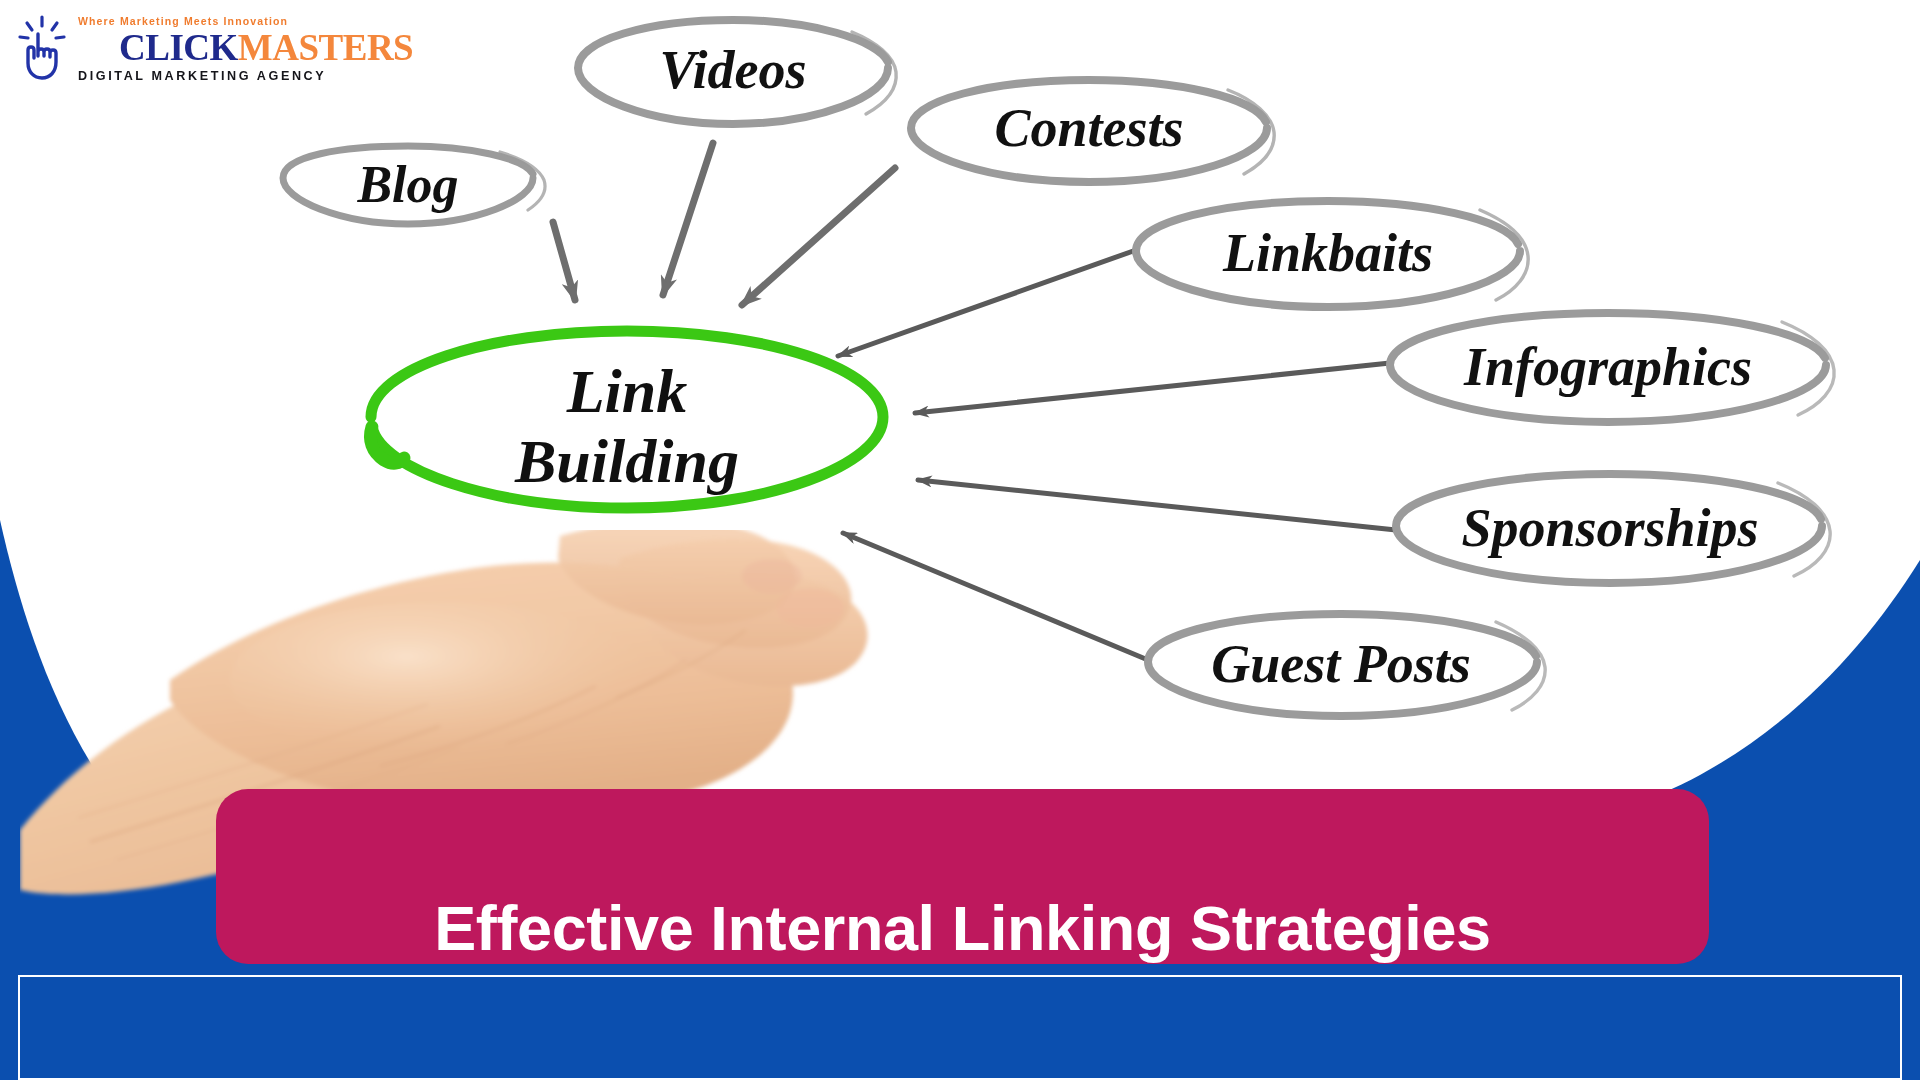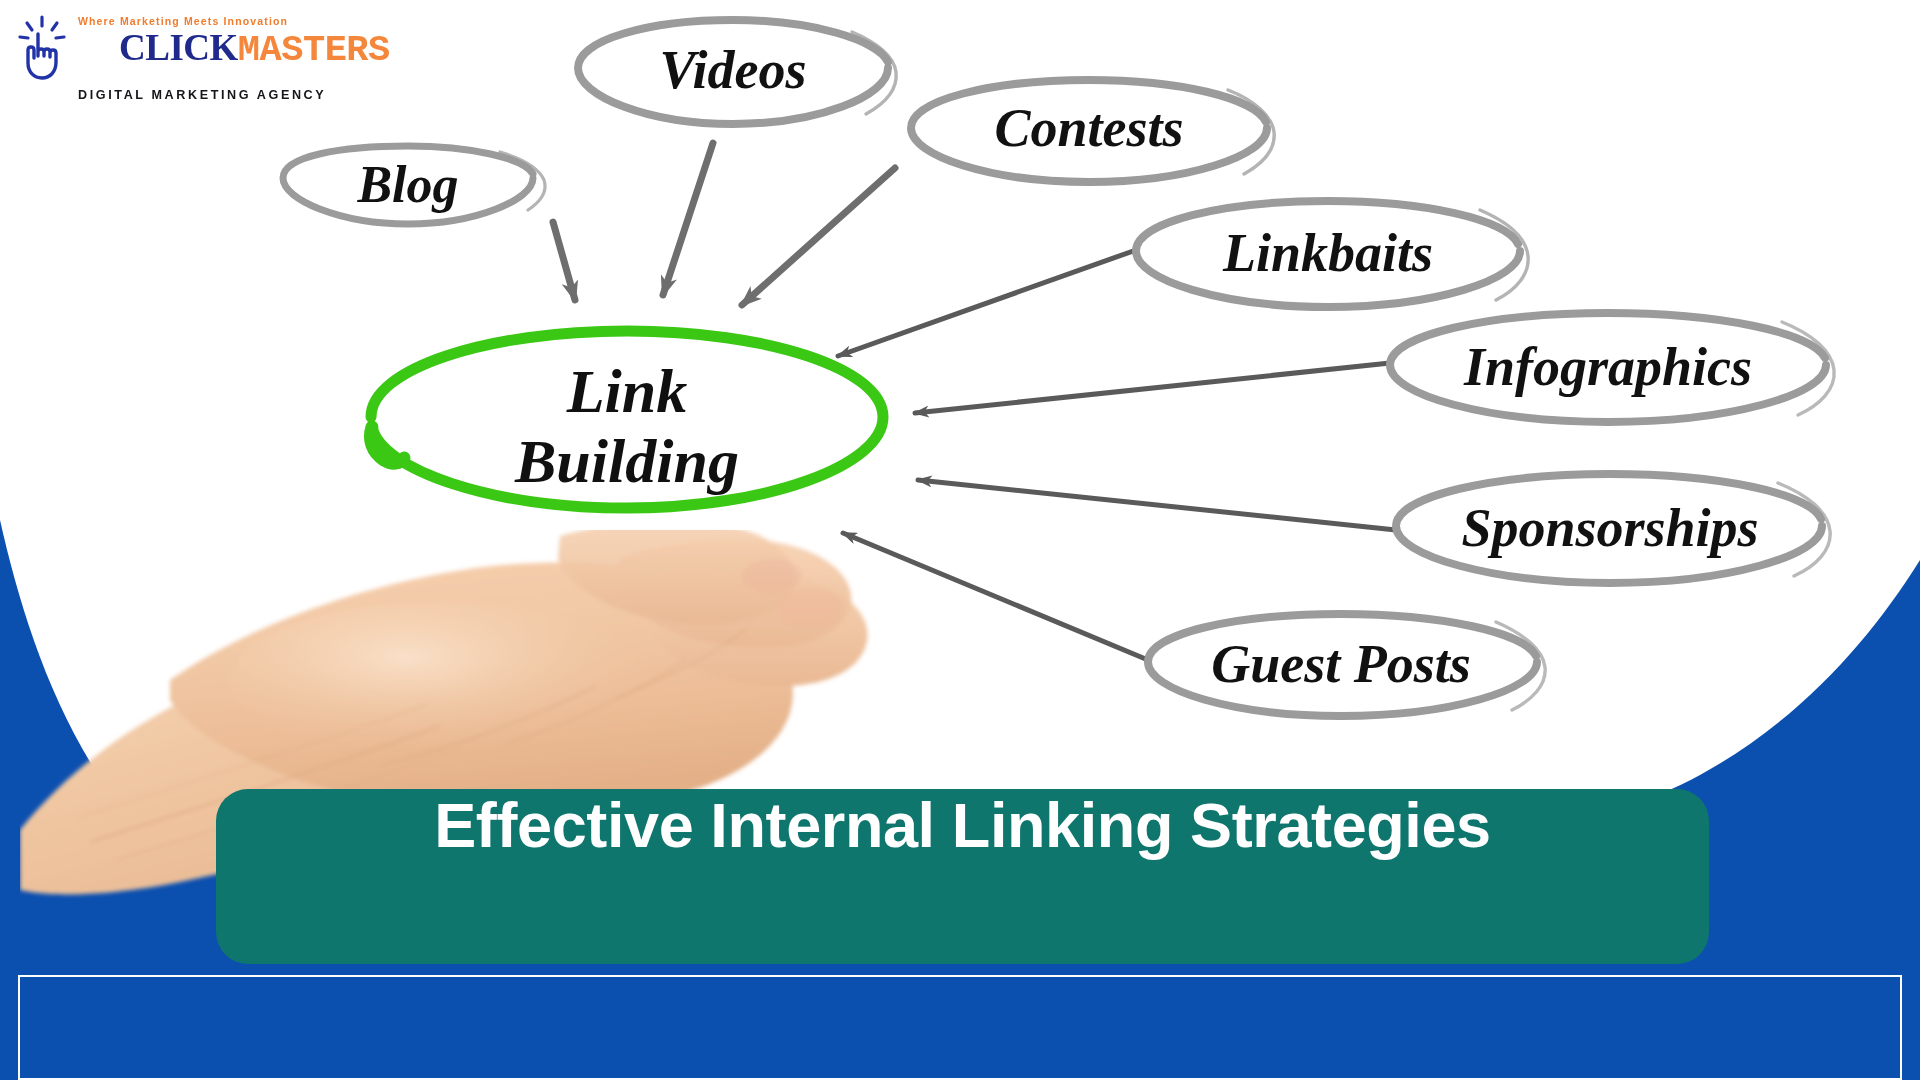--- a/index.html
+++ b/index.html
@@ -82,43 +82,43 @@
   }
   .logo-name {
     font-family: "Liberation Serif", serif;
     font-size: 37px;
     font-weight: 700;
     line-height: 1;
     letter-spacing: -0.5px;
     white-space: nowrap;
   }
   .logo-name .part-a { color: #1F2A8C; margin-left: 41px; }
-  .logo-name .part-b { color: #F4873C; font-family: Liberation Mono, monospace; }
+  .logo-name .part-b { color: #F4873C; }
   .logo-sub {
     font-size: 12.6px;
     font-weight: 700;
     letter-spacing: 2.6px;
     color: #15151a;
     line-height: 1;
-    margin-top: 20px;
+    margin-top: 4px;
     white-space: nowrap;
   }
 
   
   .banner {
     position: absolute;
     left: 216px;
     top: 789px;
     width: 1493px;
     height: 175px;
-    background: #0f766e;
+    background: #be185d;
     border-radius: 32px;
     z-index: 9;
     display: flex;
-    align-items: flex-start;
+    align-items: flex-end;
     justify-content: center;
   }
   .banner-title {
     color: #ffffff;
     font-size: 63px;
     font-weight: 700;
     letter-spacing: -0.4px;
     white-space: nowrap;
     text-align: center;
   }

